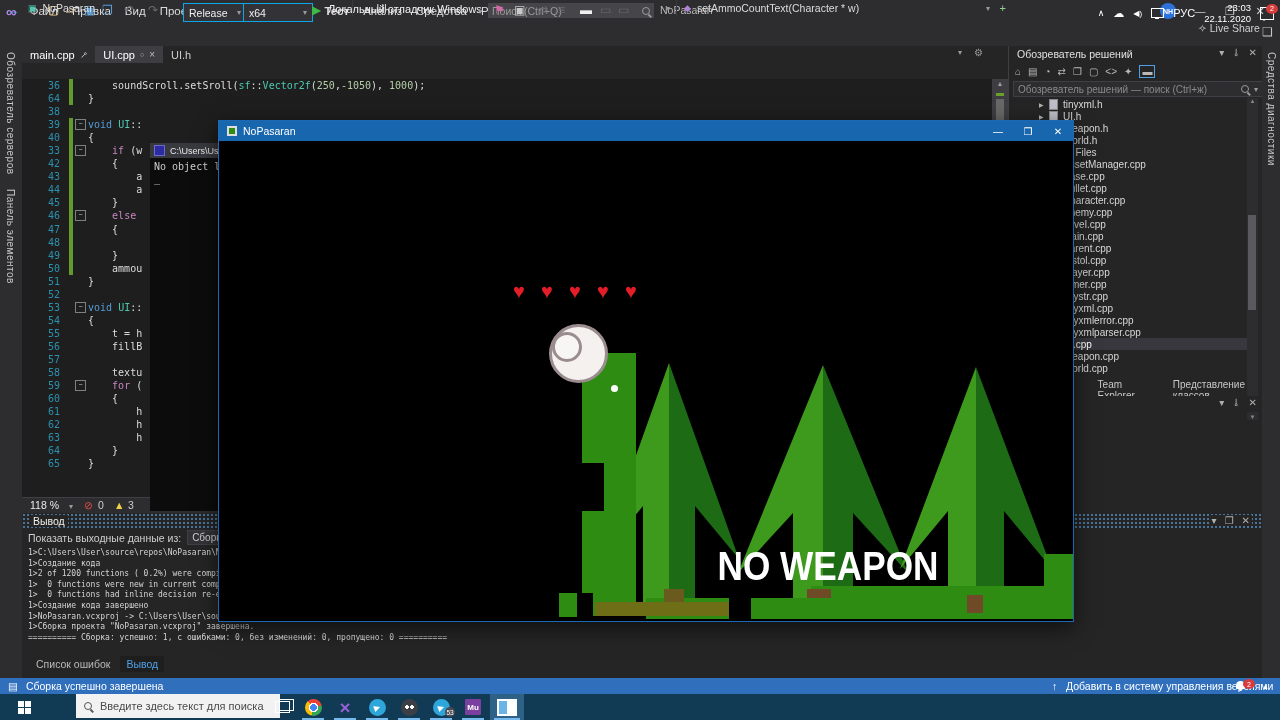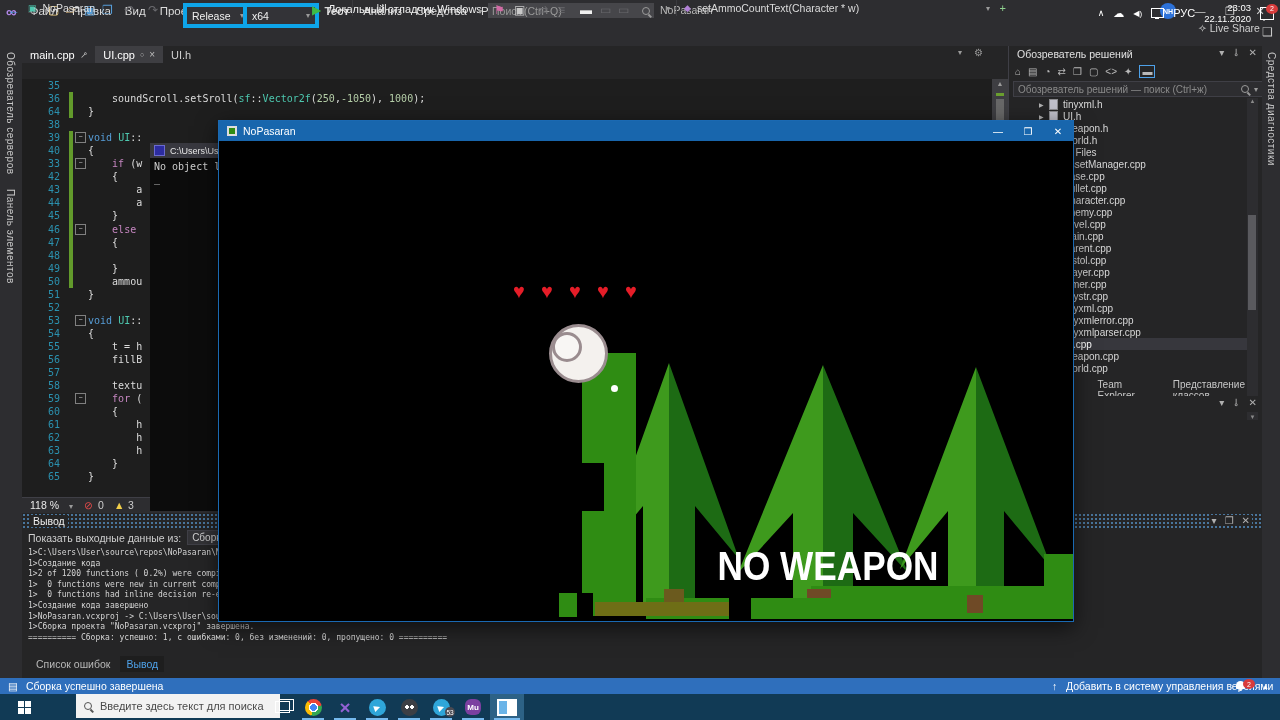--- a/index.html
+++ b/index.html
@@ -18,21 +18,21 @@
   .mag{width:6px;height:6px;border:1.5px solid #9a9a9a;border-radius:50%;position:relative;display:inline-block;}
   .mag:after{content:"";position:absolute;width:4px;height:1.5px;background:#9a9a9a;transform:rotate(45deg);left:5px;top:7px;}
   .wint{position:absolute;left:660px;top:4px;font-size:10.5px;color:#b8b8b8;}
   .avatar{position:absolute;left:1160px;top:3px;width:16px;height:16px;border-radius:50%;background:#2d72d9;
           color:#fff;font-size:7px;font-weight:bold;display:flex;align-items:center;justify-content:center;}
   .winbtn{position:absolute;top:0;width:28px;height:22px;color:#d0d0d0;font-size:11px;display:flex;align-items:center;justify-content:center;}
   
   .toolbar{left:0;top:22px;width:1280px;height:24px;background:#2d2d30;border-bottom:1px solid #222225;}
   .tbi{position:absolute;top:3px;font-size:12px;color:#c8c8c8;}
   .dim{color:#6a6a6e;}
-  .combo{position:absolute;top:3px;height:17px;background:#333337;border:4px solid #0ea5e9;color:#f0f0f0;
+  .combo{position:absolute;top:3px;height:17px;background:#333337;border:1px solid #0ea5e9;color:#f0f0f0;
          font-size:10.5px;display:flex;align-items:center;padding:0 5px;justify-content:space-between;}
   .caret{color:#9a9a9a;font-size:8px;margin-left:5px;}
   
   .strip{background:#2d2d30;}
   .vlabel{writing-mode:vertical-rl;font-size:10px;color:#c8c8c8;letter-spacing:.5px;}
   
   .tabbar{left:22px;top:46px;width:986px;height:17px;background:#252526;display:flex;}
   .etab{font-size:11px;color:#cfcfcf;padding:0 8px;display:flex;align-items:center;gap:5px;height:17px;}
   .etab.pinned{background:#2d2d30;color:#ffffff;}
   .etab.active{background:#3e3e42;color:#ffffff;}
@@ -109,21 +109,21 @@
   .appbtn .ul{position:absolute;left:4px;bottom:0;width:22px;height:2px;background:#76b9ed;}
   .appbtn.activeapp{background:#2d6286;width:34px;}
   .chrome{width:17px;height:17px;border-radius:50%;
     background:radial-gradient(circle at 50% 50%, #4285f4 0 3.2px, #fff 3.2px 4.8px, rgba(0,0,0,0) 4.8px),
                conic-gradient(from -45deg,#ea4335 0 120deg,#34a853 0 240deg,#fbbc05 0 360deg);}
   .vsic{color:#9262d4;font-size:19px;font-weight:bold;line-height:17px;}
   .tgic{width:17px;height:17px;border-radius:50%;background:#2fa6d9;display:flex;align-items:center;justify-content:center;}
   .tgic span{color:#fff;font-size:8px;transform:rotate(-20deg);}
   .dcic{width:17px;height:17px;border-radius:50%;background:#3c3f45;
     background-image:radial-gradient(circle at 6px 8px,#fff 0 1.6px,transparent 1.6px),radial-gradient(circle at 11px 8px,#fff 0 1.6px,transparent 1.6px);}
-  .muic{width:16px;height:16px;border-radius:6px;background:#7b3fa0;color:#fff;font-size:8px;font-weight:bold;display:flex;align-items:center;justify-content:center;}
+  .muic{width:16px;height:16px;border-radius:1px;background:#7b3fa0;color:#fff;font-size:8px;font-weight:bold;display:flex;align-items:center;justify-content:center;}
   .awic{width:16px;height:13px;border:2px solid #fff;background:linear-gradient(90deg,#6ab4e8 0 50%,#fff 50% 100%);}
   .nbadge{position:absolute;right:1px;bottom:3px;min-width:10px;height:10px;border-radius:50%;background:#4a4a52;color:#fff;font-size:6.5px;display:flex;align-items:center;justify-content:center;}
   .tray{position:absolute;right:0;top:0;height:26px;display:flex;align-items:center;gap:9px;color:#fff;font-size:11px;padding-right:6px;}
   .clock{text-align:right;font-size:9.5px;line-height:11px;}
   .spk{display:flex;align-items:center;color:#fff;font-size:8px;}
   .net{width:11px;height:8px;border:1px solid #fff;position:relative;}
   .net:after{content:"";position:absolute;left:3px;top:8px;width:4px;height:2px;background:#fff;}
   .notif{width:12px;height:11px;border:1px solid #fff;position:relative;}
   .notif:after{content:"";position:absolute;left:1px;bottom:-4px;border:2px solid transparent;border-top-color:#fff;}
   .ntbadge{position:absolute;right:-5px;top:-4px;}
@@ -241,21 +241,20 @@
     <span class="caret" style="position:absolute;right:6px">▾</span>
   </div>
   <div class="navsec" style="left:676px;width:332px;border-right:none">
     <span style="color:#b180d7;font-size:9px;margin-left:8px">◆</span>
     <span>setAmmoCountText(Character * w)</span>
     <span class="caret" style="position:absolute;right:18px">▾</span>
     <span style="position:absolute;right:2px;color:#8fd18f;font-size:11px">+</span>
   </div>
 
   <div class="abs code" id="code">
-      <div class="cl"><div class="ln">35</div><div class="chg"></div><div class="foldcol"></div><div class="ct"></div></div>
       <div class="cl"><div class="ln">36</div><div class="chg on"></div><div class="foldcol"></div><div class="ct"><span class="s-p">    soundScroll.setSroll(</span><span class="s-t">sf</span><span class="s-p">::</span><span class="s-t">Vector2f</span><span class="s-p">(</span><span class="s-n">250</span><span class="s-p">,</span><span class="s-n">-1050</span><span class="s-p">), </span><span class="s-n">1000</span><span class="s-p">);</span></div></div>
       <div class="cl"><div class="ln">64</div><div class="chg on"></div><div class="foldcol"></div><div class="ct"><span class="s-p">}</span></div></div>
       <div class="cl"><div class="ln">38</div><div class="chg"></div><div class="foldcol"></div><div class="ct"></div></div>
       <div class="cl"><div class="ln">39</div><div class="chg on"></div><div class="foldcol"><div class="fbox">−</div></div><div class="ct"><span class="s-k">void</span><span class="s-p"> </span><span class="s-t">UI</span><span class="s-p">::</span></div></div>
       <div class="cl"><div class="ln">40</div><div class="chg on"></div><div class="foldcol"></div><div class="ct"><span class="s-p">{</span></div></div>
       <div class="cl"><div class="ln">33</div><div class="chg on"></div><div class="foldcol"><div class="fbox">−</div></div><div class="ct"><span class="s-p">    </span><span class="s-c">if</span><span class="s-p"> (w</span></div></div>
       <div class="cl"><div class="ln">42</div><div class="chg on"></div><div class="foldcol"></div><div class="ct"><span class="s-p">    {</span></div></div>
       <div class="cl"><div class="ln">43</div><div class="chg on"></div><div class="foldcol"></div><div class="ct"><span class="s-p">        a</span></div></div>
       <div class="cl"><div class="ln">44</div><div class="chg on"></div><div class="foldcol"></div><div class="ct"><span class="s-p">        a</span></div></div>
       <div class="cl"><div class="ln">45</div><div class="chg on"></div><div class="foldcol"></div><div class="ct"><span class="s-p">    }</span></div></div>

